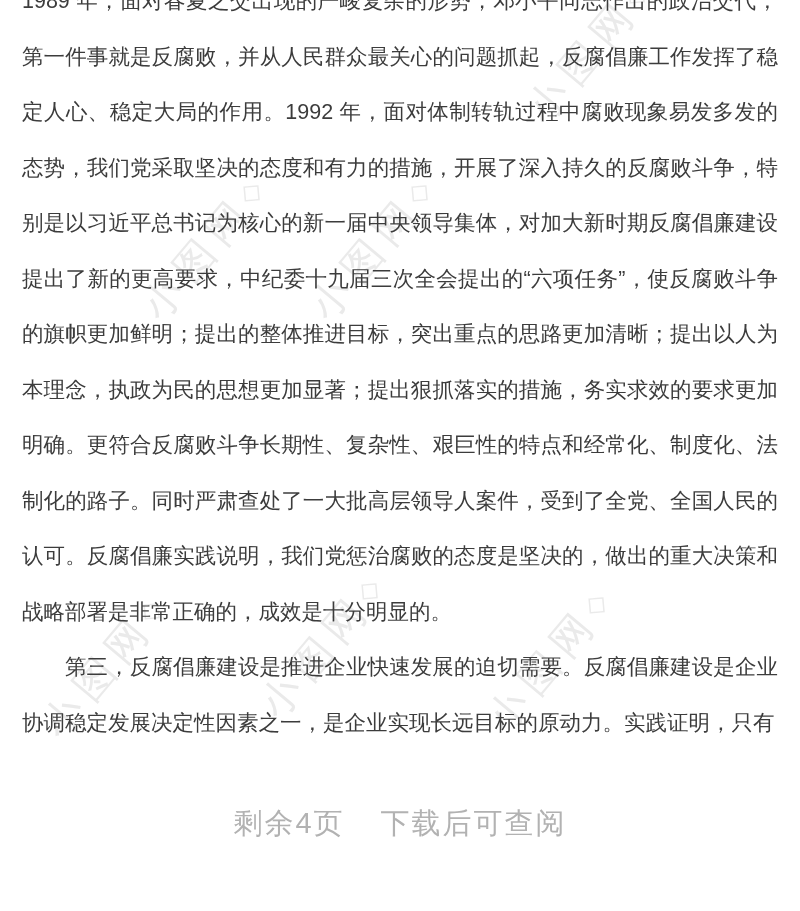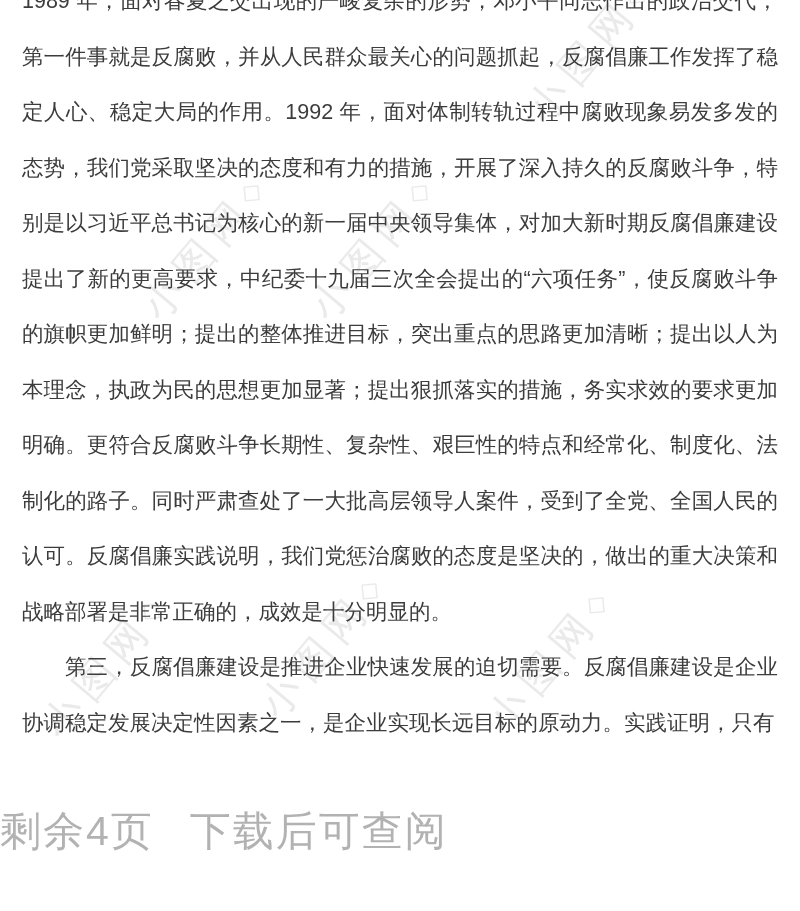--- a/index.html
+++ b/index.html
@@ -21,21 +21,21 @@
   .text-layer {
     position:absolute; left:22px; right:22px; top:-26px; z-index:2;
     color:#3c3c3c; font-size:21.5px; line-height:55.5px;
     text-align:justify; text-justify:inter-ideograph;
     word-break:break-all;
   }
   .text-layer p { margin:0; padding:0; }
   .text-layer p.indent { text-indent:2em; }
   .preview-footer {
     position:absolute; left:0; top:804px; width:100%; z-index:2;
-    color:#b2b2b2; font-size:41px; letter-spacing:2px;
+    text-align:center; color:#b2b2b2; font-size:29px; letter-spacing:2px;
     white-space:nowrap;
   }
   .preview-footer .seg { display:inline-block; }
   .preview-footer .gap { display:inline-block; width:36px; }
 </style>
 </head>
 <body>
 
 <div class="page">
 

